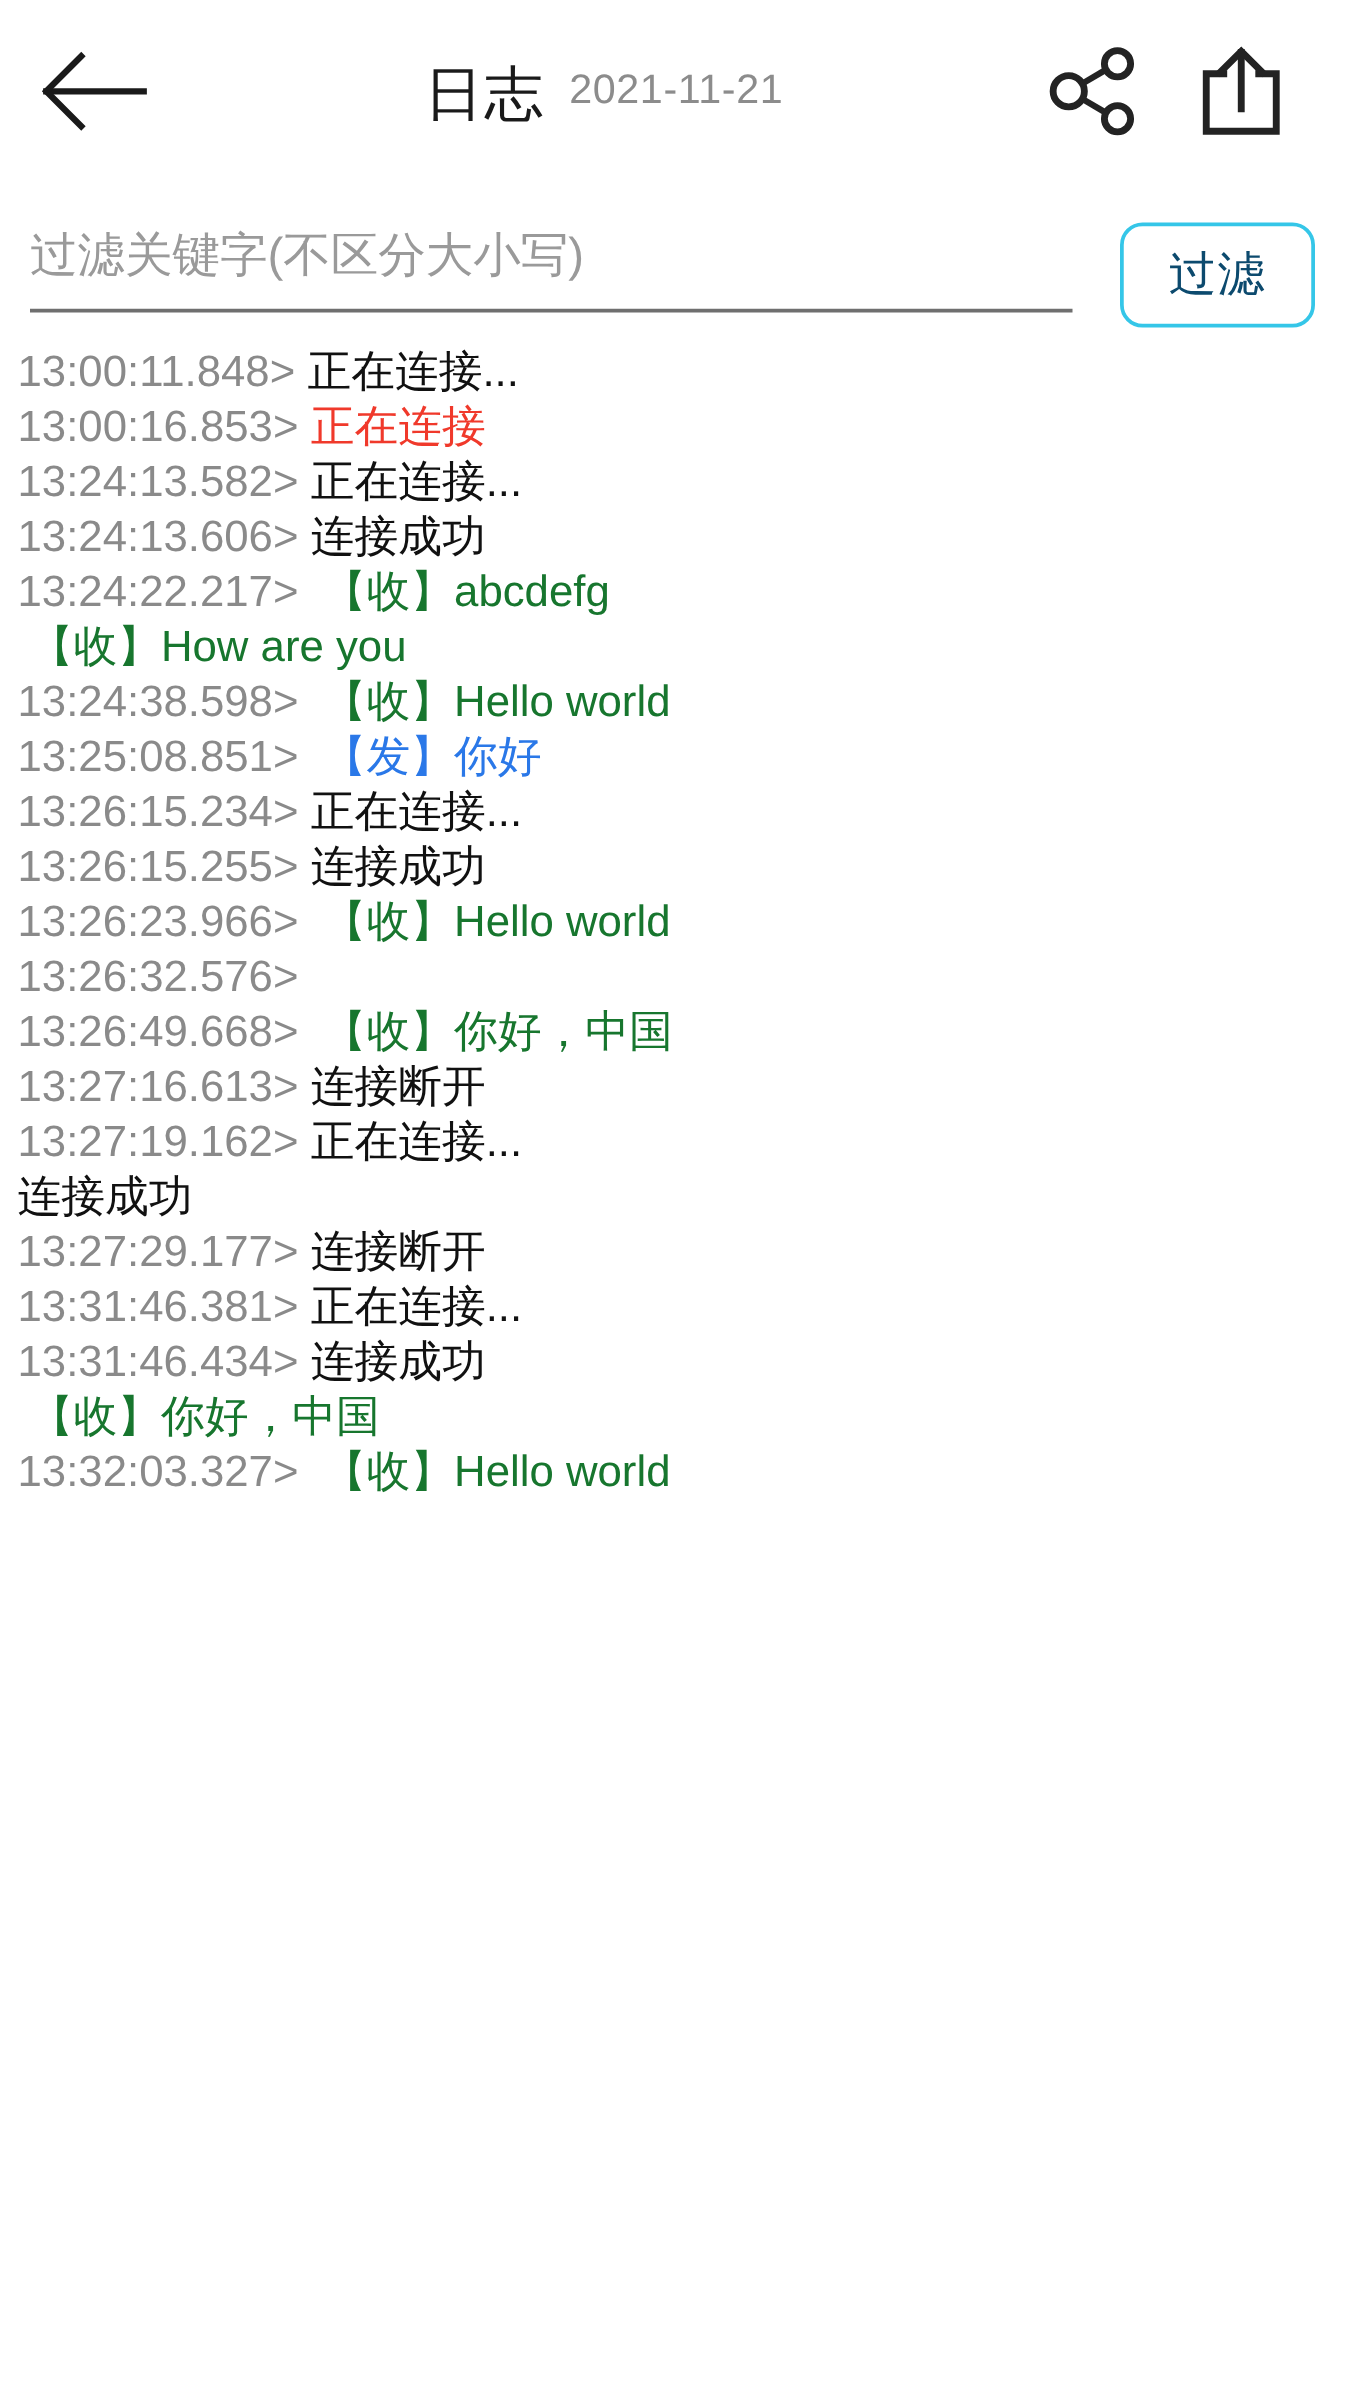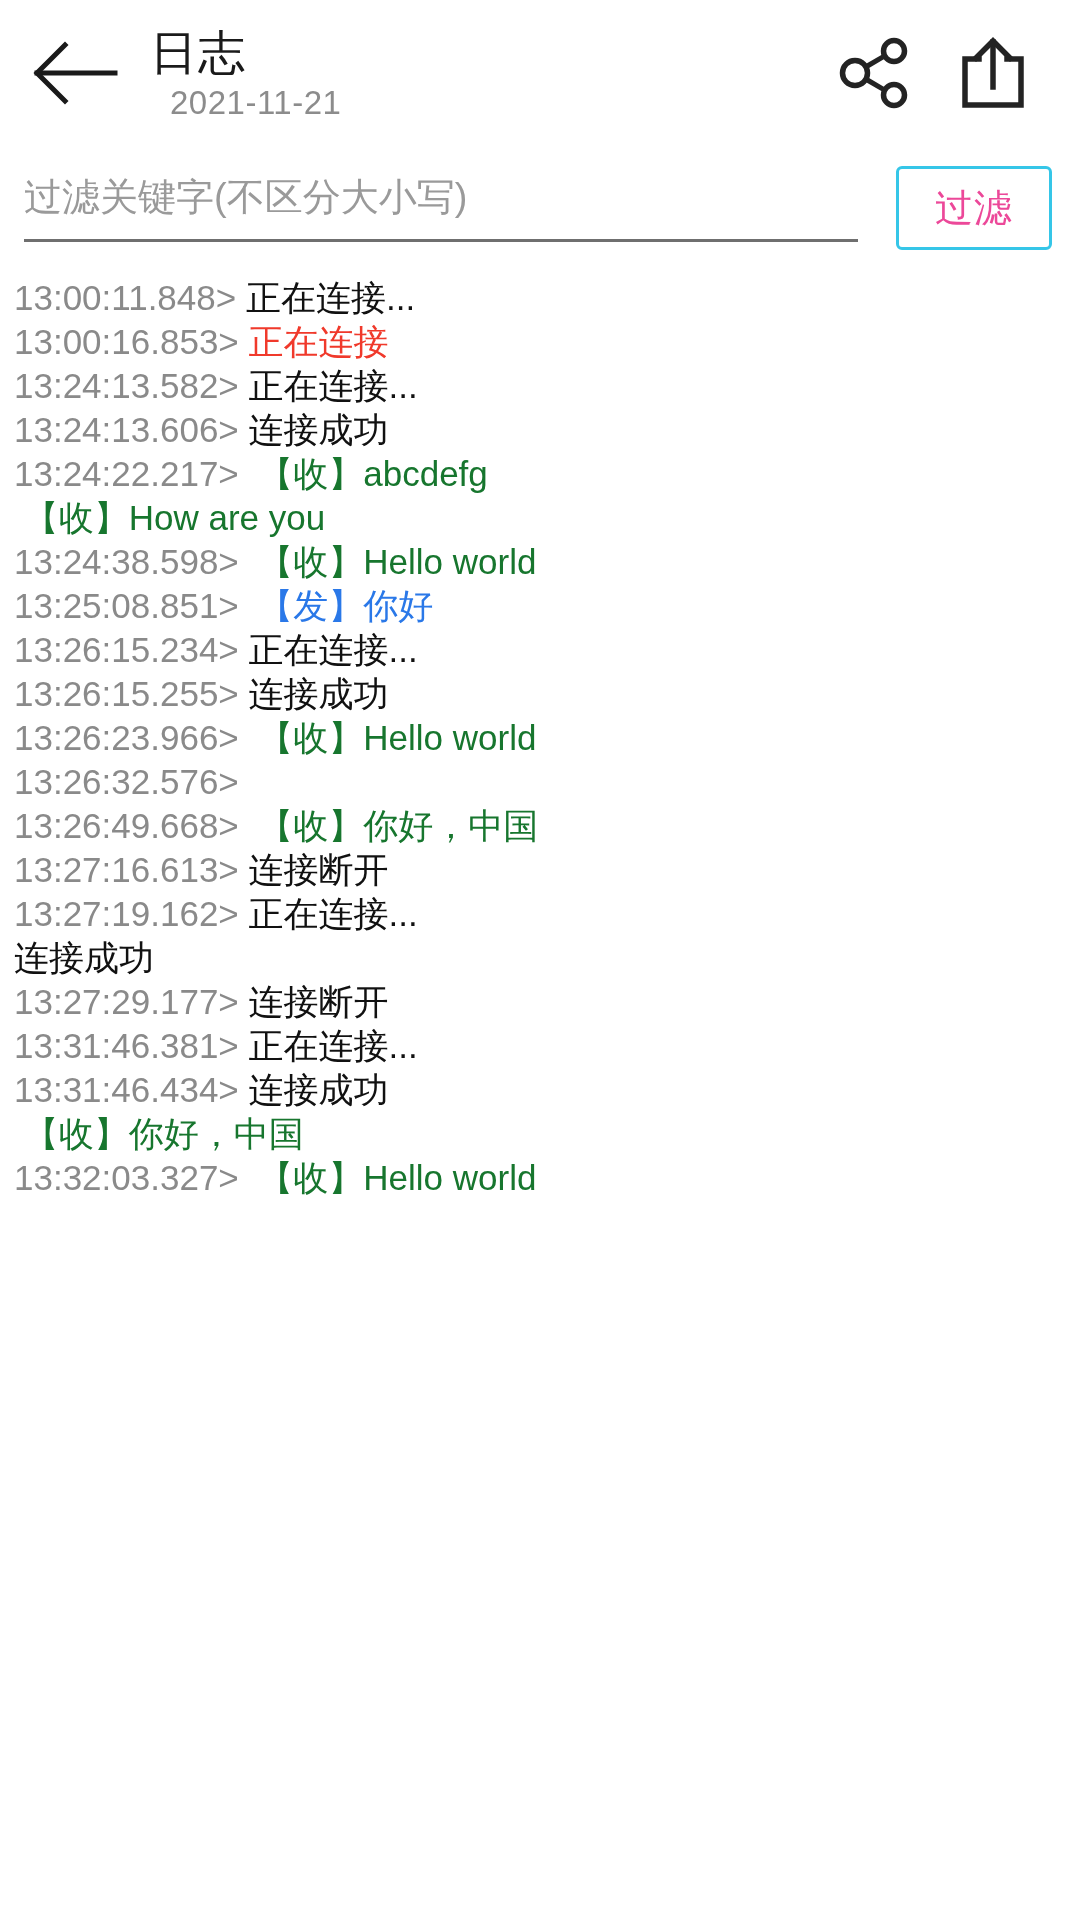--- a/index.html
+++ b/index.html
@@ -30,21 +30,21 @@
     display: flex;
     align-items: center;
     justify-content: center;
     cursor: pointer;
     flex: 0 0 auto;
   }
   .back-btn svg { display: block; }
 
   .titlewrap {
     display: flex;
-    flex-direction: column;
+    flex-direction: row;
     justify-content: center;
     align-items: flex-start;
     flex: 1 1 auto;
     padding-top: 4px;
   }
   .app-title {
     font-size: 47px;
     line-height: 54px;
     color: #1a1a1a;
     font-weight: 400;
@@ -72,21 +72,21 @@
     display: flex;
     align-items: center;
     justify-content: center;
     cursor: pointer;
   }
   .icon-btn svg { display: block; }
 
   
   .filter-row {
     display: flex;
-    align-items: center;
+    align-items: flex-end;
     padding: 0 28px 0 0;
     height: 116px;
     box-sizing: border-box;
   }
   .filter-input-wrap {
     flex: 1 1 auto;
     margin-left: 24px;
     margin-right: 18px;
     position: relative;
     height: 100px;
@@ -114,23 +114,23 @@
     bottom: 12px;
     height: 3px;
     background: #6f6f6f;
   }
   .filter-btn {
     flex: 0 0 auto;
     margin-top: 8px;
     width: 156px;
     height: 84px;
     border: 3px solid #35c6e8;
-    border-radius: 6px;
+    border-radius: 18px;
     background: #ffffff;
-    color: #ec4899;
+    color: #0c4a6e;
     font-family: "Liberation Sans", "DejaVu Sans", sans-serif;
     font-size: 38px;
     line-height: 78px;
     text-align: center;
     cursor: pointer;
     box-sizing: border-box;
     padding: 0;
     letter-spacing: 1px;
     margin-left: 20px;
   }

